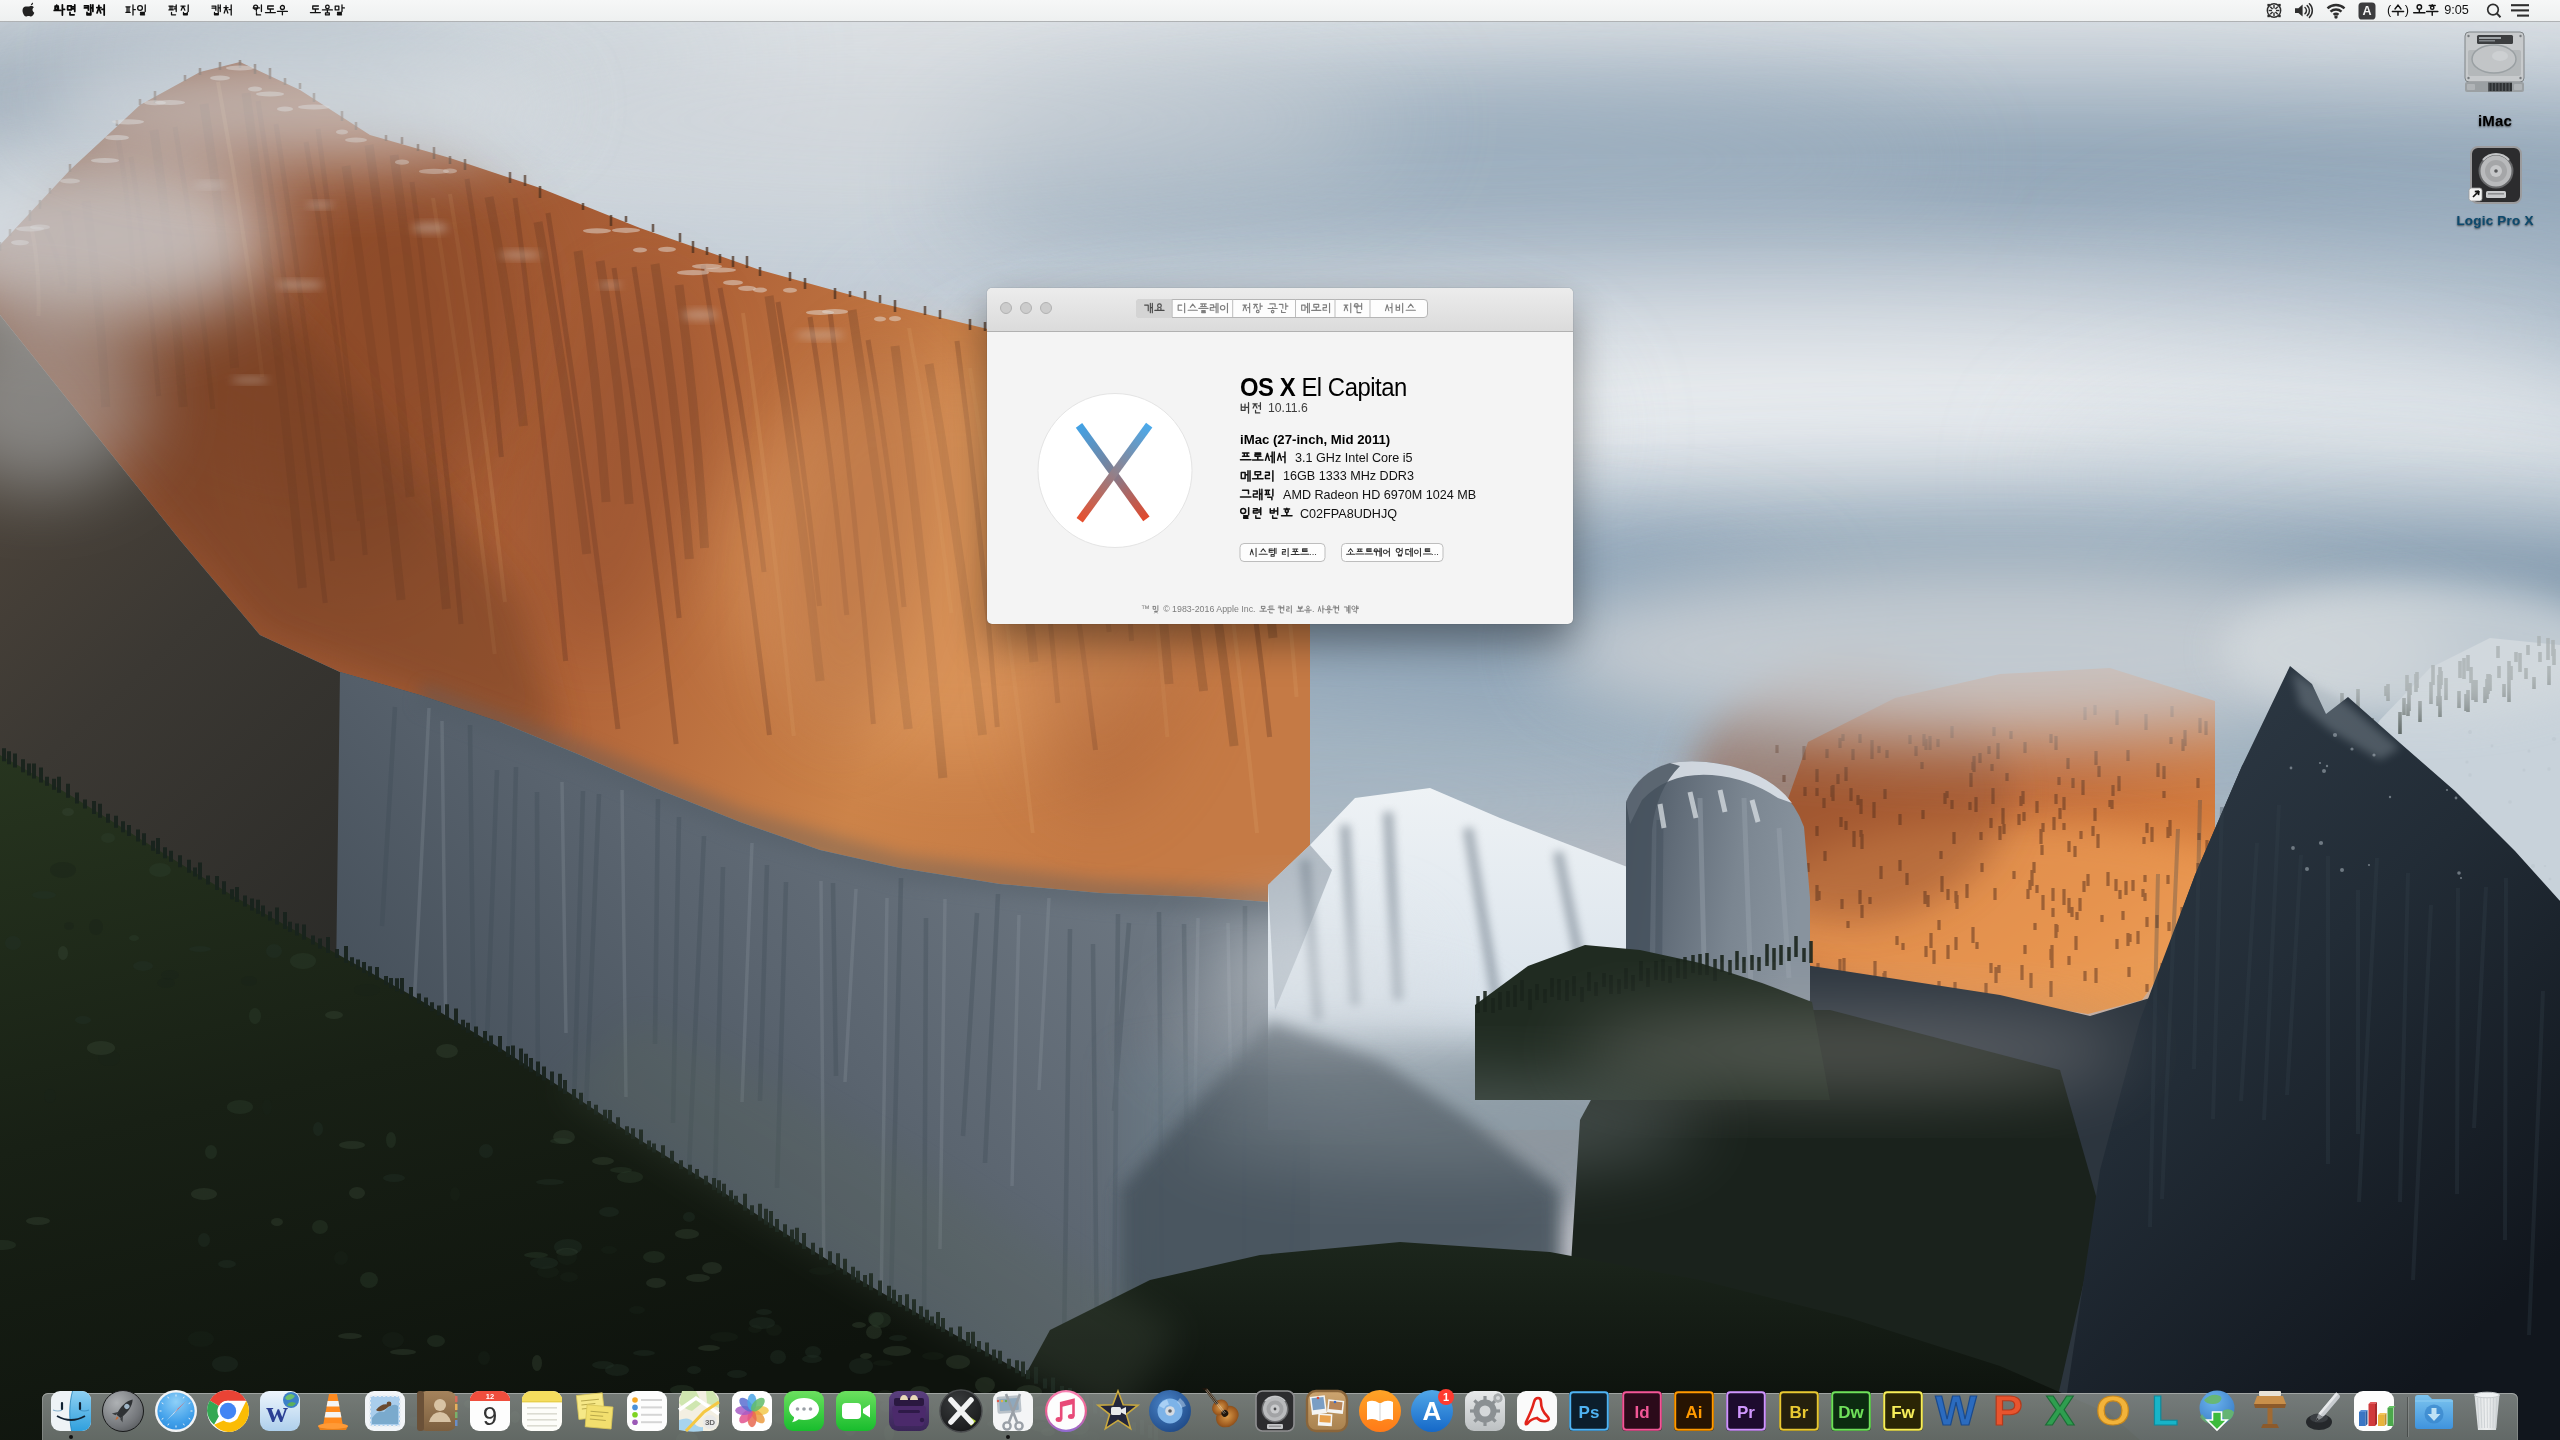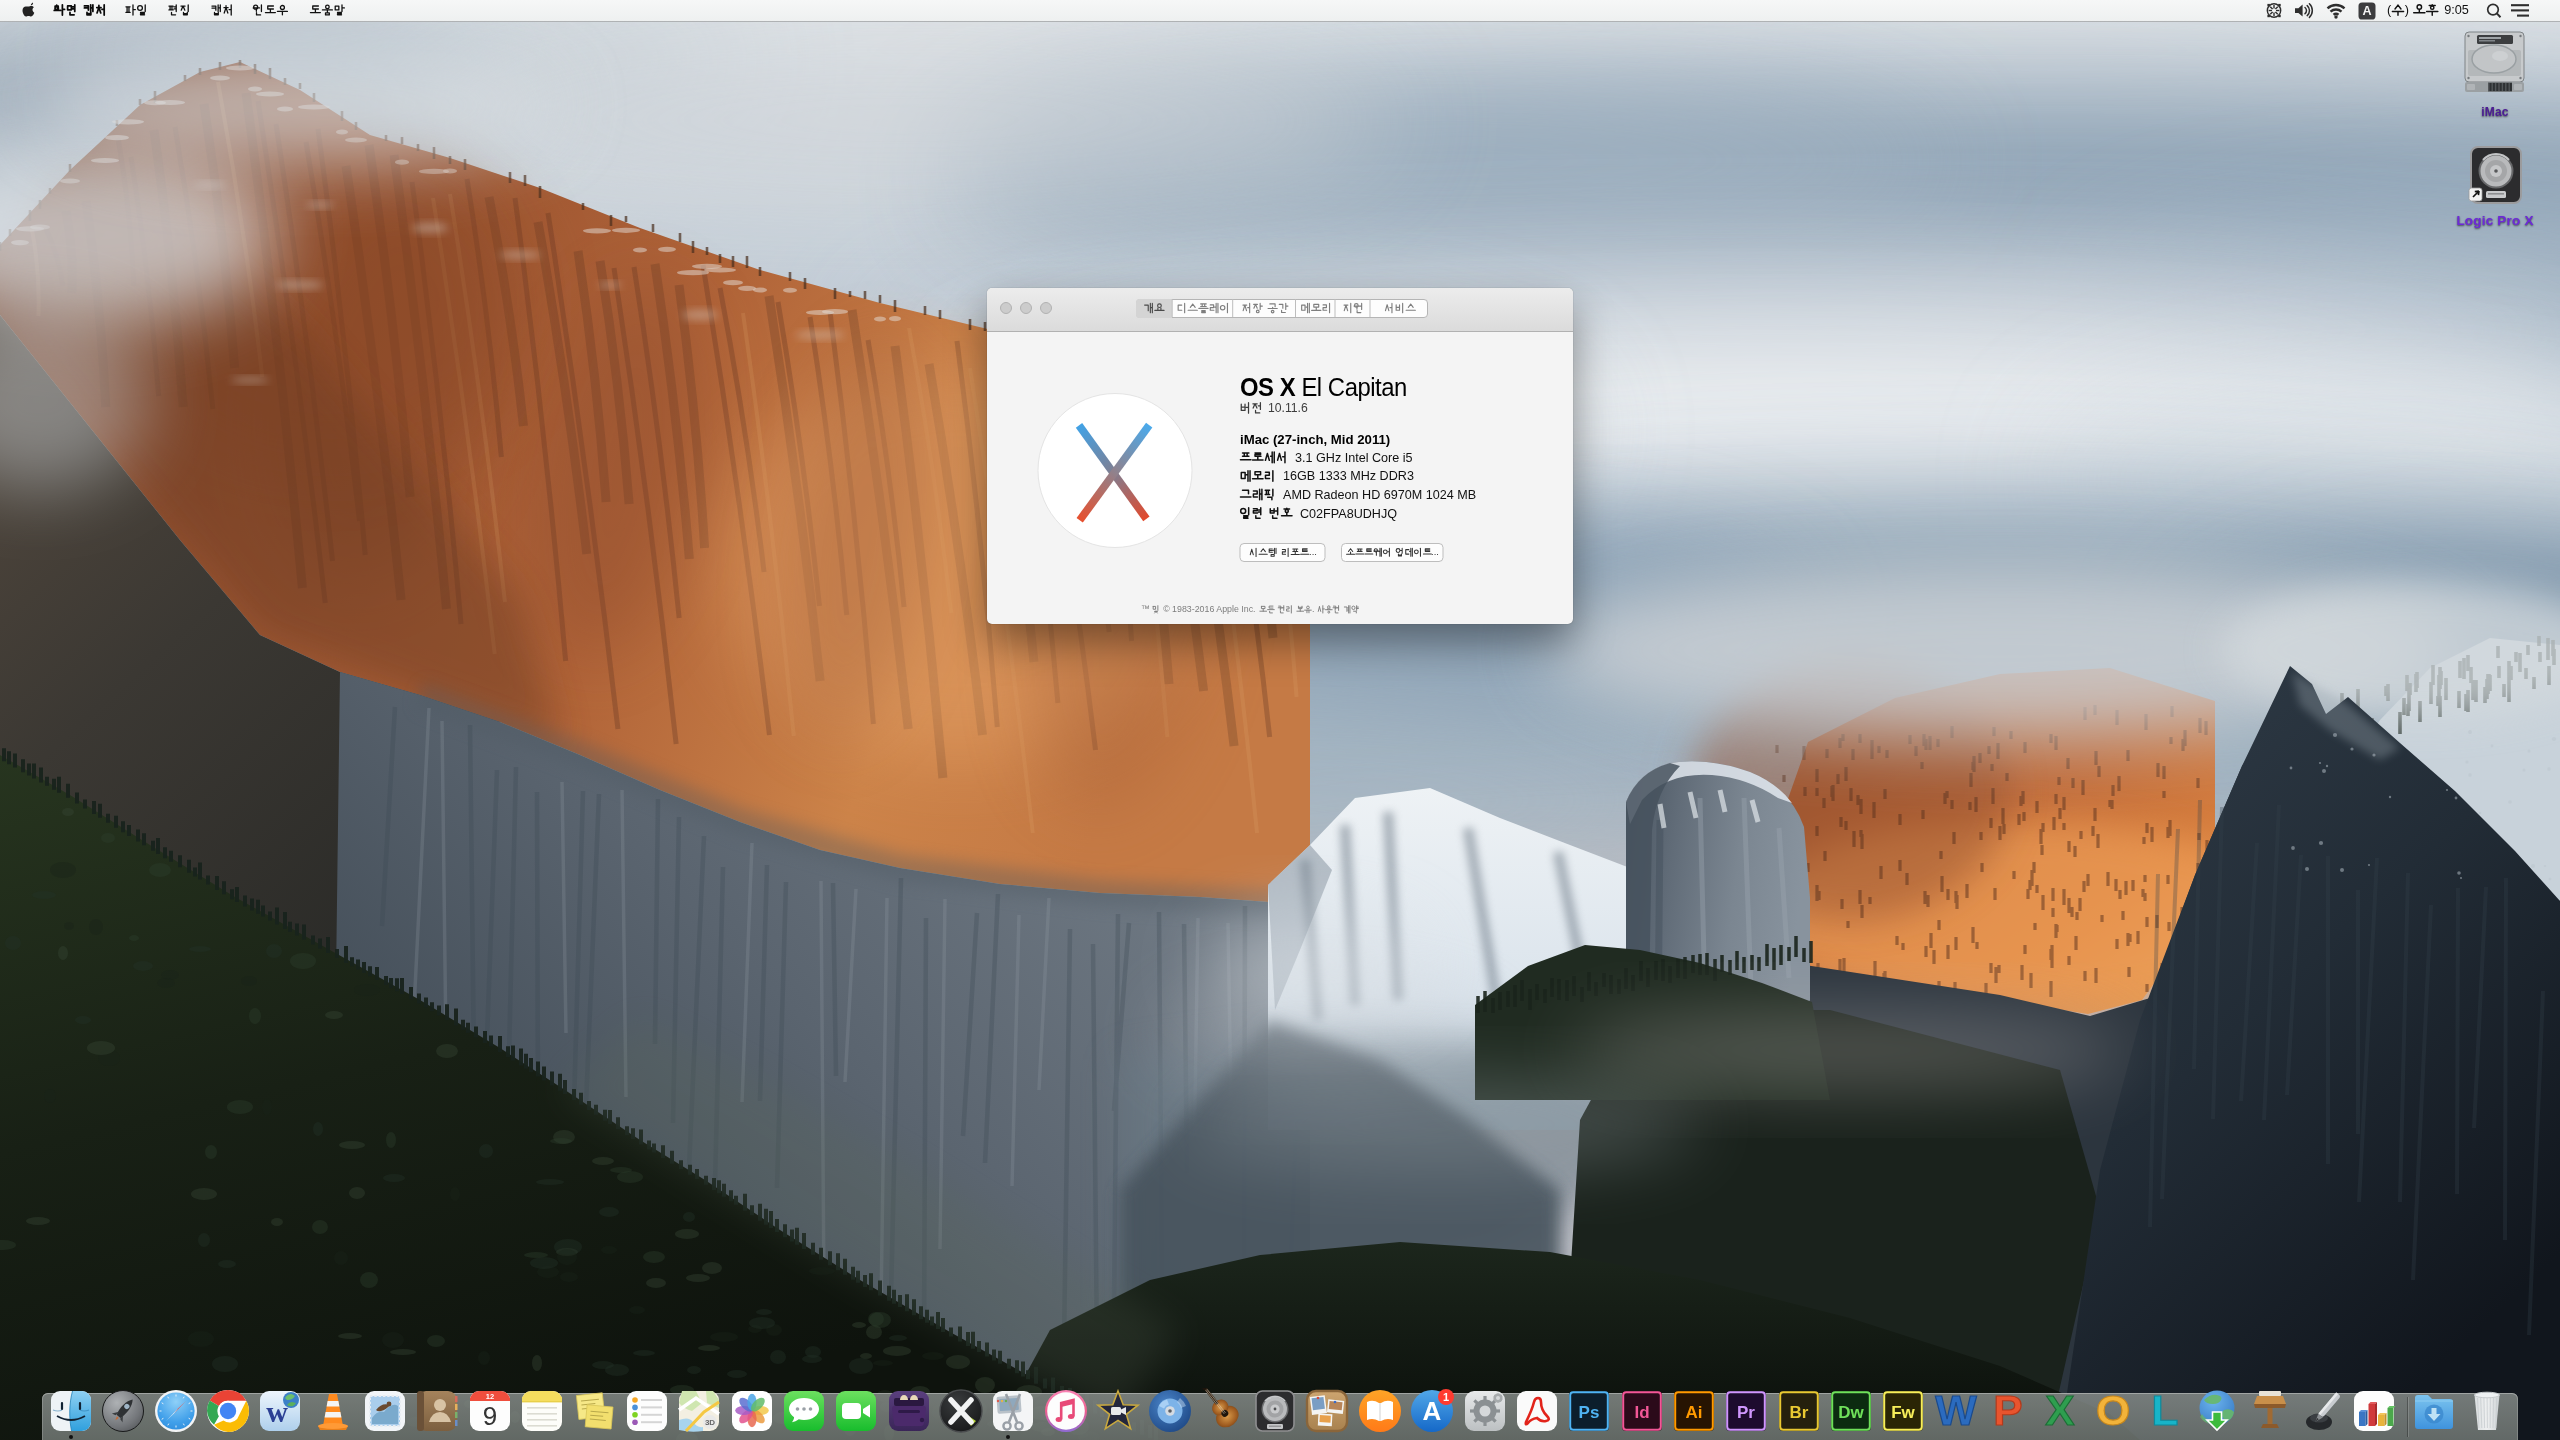--- a/index.html
+++ b/index.html
@@ -462,22 +462,22 @@
         <circle cx="41" cy="143" r="11" fill="#a5a6a8"></circle>
         <circle cx="41" cy="143" r="6" fill="#c6c7c9"></circle>
         <circle cx="41" cy="143" r="1.8" fill="#57585a"></circle>
         <path d="M28,132 a17,17 0 0 1 26,0" stroke="#dddee0" stroke-width="2" fill="none" opacity="0.8"></path>
         <rect x="31" y="163" width="20" height="7" rx="1.5" fill="#c9cacc"></rect>
         <rect x="33" y="165" width="16" height="1.6" fill="#8f9092"></rect>
         <rect x="14" y="160" width="13" height="13" rx="2.5" fill="#f2f2f2" stroke="#9a9a9a" stroke-width="0.8"></rect>
         <path d="M18,169 L24,163 M24,163 l-4.2,0.6 M24,163 l-0.6,4.2" stroke="#111" stroke-width="1.7" fill="none"></path>
       </g>
     </svg>
-    <div class="abs" style="left:2455px;top:105px;width:80px;text-align:center;z-index:5;font-size:12px;font-weight:bold;color:#4c1d95;text-shadow:0 1px 2px rgba(0,0,0,0.65);letter-spacing:0.2px">iMac</div>
-    <div class="abs" style="left:2445px;top:213px;width:100px;text-align:center;z-index:5;font-size:13.5px;font-weight:bold;color:#6d28d9;text-shadow:0 1px 2px rgba(0,0,0,0.65);letter-spacing:0.2px">Logic Pro X</div>
+    <div class="abs" style="left:2455px;top:112px;width:80px;text-align:center;z-index:5;font-size:15px;font-weight:bold;color:#000000;text-shadow:0 1px 2px rgba(0,0,0,0.65);letter-spacing:0.2px">iMac</div>
+    <div class="abs" style="left:2445px;top:213px;width:100px;text-align:center;z-index:5;font-size:13.5px;font-weight:bold;color:#0c4a6e;text-shadow:0 1px 2px rgba(0,0,0,0.65);letter-spacing:0.2px">Logic Pro X</div>
 <div class="abs" style="left:987px;top:288px;width:586px;height:335.5px;border-radius:5px;background:#f4f4f4;box-shadow:0 18px 40px rgba(0,0,0,0.4),0 0 1px rgba(0,0,0,0.45);z-index:50"></div>
     <div class="abs" style="left:987px;top:288px;width:586px;height:42.5px;border-radius:5px 5px 0 0;background:linear-gradient(#eceCec,#dbdbdb);border-bottom:1px solid #b1b1b1;z-index:51"></div>
     <div class="abs" style="left:999.8px;top:301.8px;width:12.4px;height:12.4px;border-radius:50%;background:#ccc;border:0.5px solid #b2b2b2;box-sizing:border-box;z-index:52"></div>
     <div class="abs" style="left:1019.8px;top:301.8px;width:12.4px;height:12.4px;border-radius:50%;background:#ccc;border:0.5px solid #b2b2b2;box-sizing:border-box;z-index:52"></div>
     <div class="abs" style="left:1039.8px;top:301.8px;width:12.4px;height:12.4px;border-radius:50%;background:#ccc;border:0.5px solid #b2b2b2;box-sizing:border-box;z-index:52"></div>
     <div class="abs" style="left:1136px;top:298.5px;width:292px;height:19px;background:#fdfdfd;border:1px solid #b5b5b5;border-radius:4px;box-sizing:border-box;z-index:52"></div>
     <div class="abs" style="left:1136px;top:298.5px;width:36.2px;height:19px;background:#d4d4d4;border-radius:3.5px 0 0 3.5px;box-sizing:border-box;z-index:53"></div>
     <svg class="abs" style="left:987px;top:288px;z-index:54" width="586" height="43" viewBox="0 0 586 43">
       <path d="M157.63,17.11 L161.23,17.11 L161.23,22.66 M163.35,15.40 L163.35,24.70 M163.35,19.59 L165.35,19.59 M165.35,15.40 L165.35,24.70" fill="none" stroke="#4a4a4a" stroke-width="1.15" stroke-linecap="round" stroke-linejoin="round"></path>
       <path d="M170.89,20.00 L170.89,22.42 M173.92,20.00 L173.92,22.42 M167.85,22.42 L177.05,22.42" fill="none" stroke="#4a4a4a" stroke-width="1.15" stroke-linecap="round" stroke-linejoin="round"></path>

